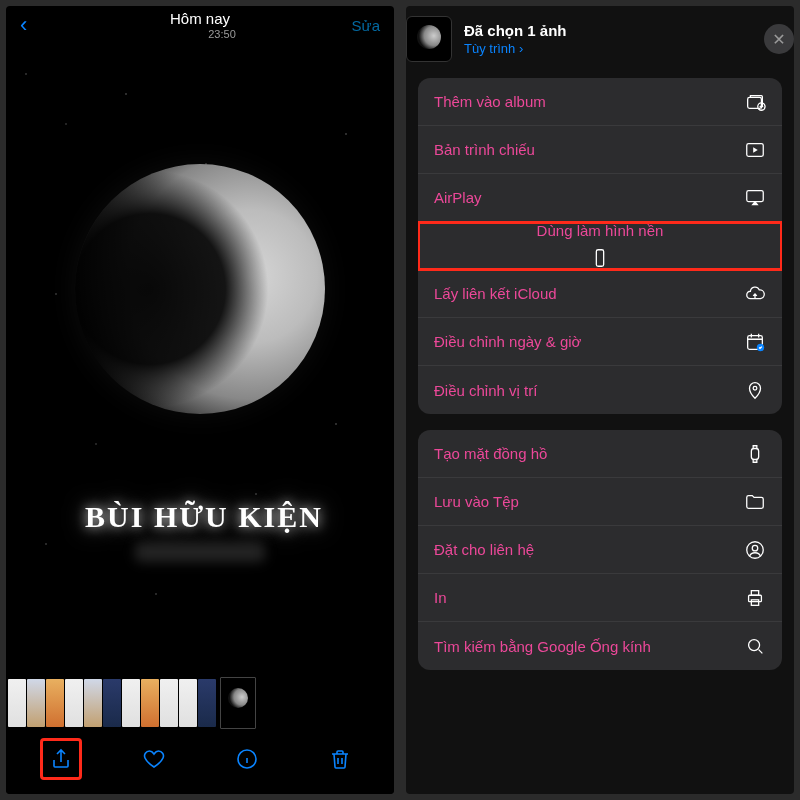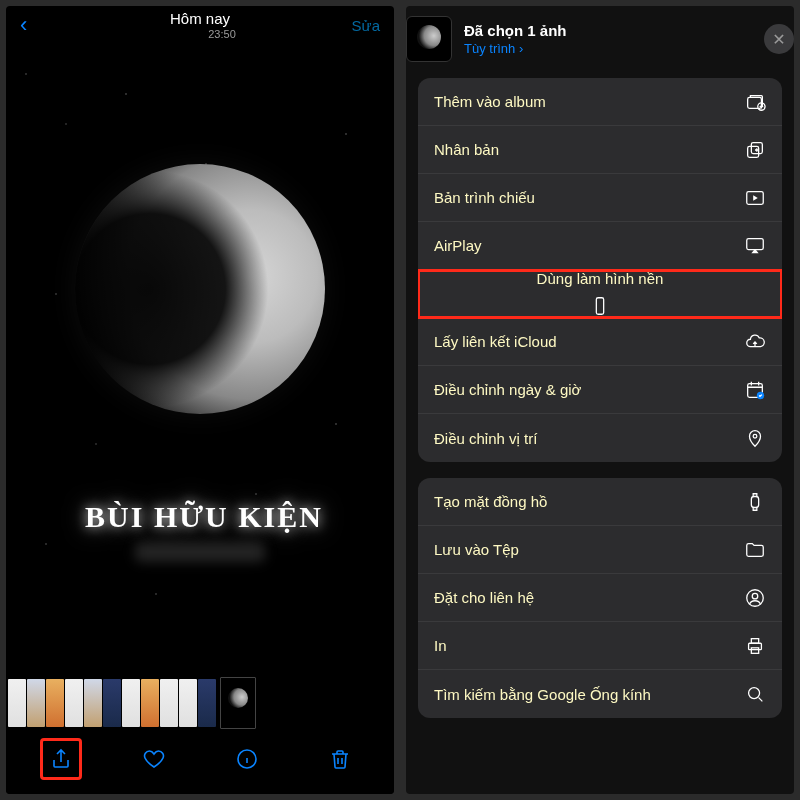--- a/index.html
+++ b/index.html
@@ -195,21 +195,21 @@
     border-radius: 12px;
     margin-bottom: 16px;
     overflow: hidden;
   }
   .row {
     height: 48px;
     display:flex;
     align-items:center;
     justify-content:space-between;
     padding: 0 16px;
-    color:#fef9c3;
+    color:#ec4899;
     font-size: 15px;
     border-bottom: 0.5px solid #3a3a3c;
   }
   .row:last-child { border-bottom: none; }
   .row svg { stroke:#fff; fill:none; stroke-width:1.4; width:22px; height:22px; }
   .row-hl {
     outline: 3px solid #ff2a1a;
     outline-offset: -2px;
     position: relative;
     z-index: 2;
@@ -293,28 +293,20 @@
       <div class="row">
         <span>Thêm vào album</span>
         <svg viewBox="0 0 24 24">
             <rect x="4" y="7" width="15" height="12" rx="2"></rect>
             <path d="M7 7V5h12a1 1 0 011 1v11"></path>
             <circle cx="19" cy="17" r="4"></circle>
             <path d="M19 15v4M17 17h4"></path>
           </svg>
       </div>
       <div class="row">
-        <span>Nhân bản</span>
-        <svg viewBox="0 0 24 24">
-            <rect x="4" y="8" width="12" height="12" rx="2"></rect>
-            <rect x="8" y="4" width="12" height="12" rx="2"></rect>
-            <path d="M12 12h4M14 10v4"></path>
-          </svg>
-      </div>
-      <div class="row">
         <span>Bản trình chiếu</span>
         <svg viewBox="0 0 24 24">
             <rect x="3" y="5" width="18" height="14" rx="2"></rect>
             <path d="M10 9l5 3-5 3z" fill="#fff" stroke="none"></path>
           </svg>
       </div>
       <div class="row">
         <span>AirPlay</span>
         <svg viewBox="0 0 24 24">
             <rect x="3" y="4" width="18" height="12" rx="2"></rect>

